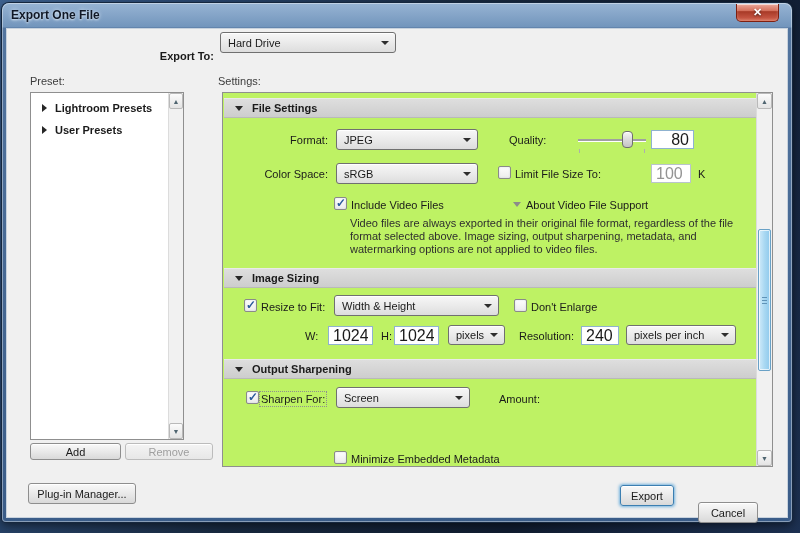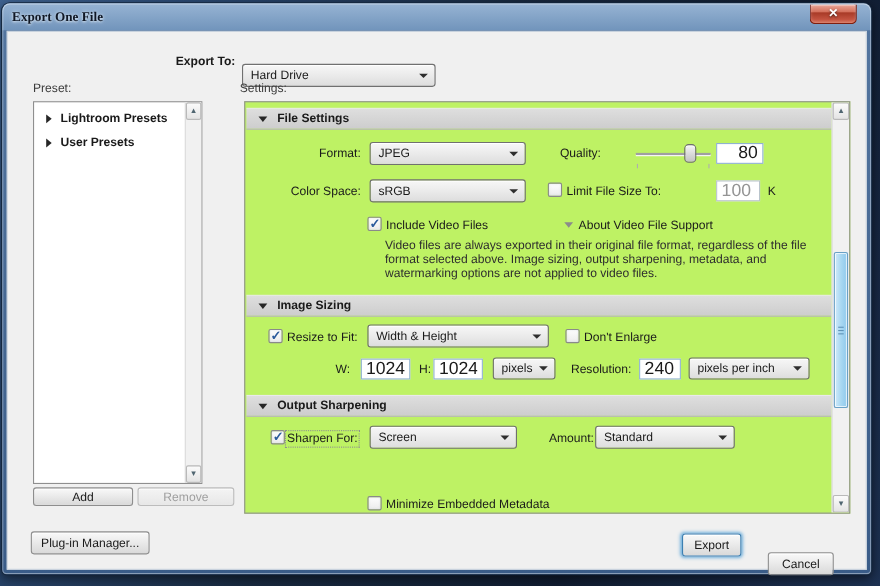--- a/index.html
+++ b/index.html
@@ -16,21 +16,20 @@
   .window {
     position:absolute; left:2px; top:3px; width:790px; height:519px;
     border-radius:7px 7px 4px 4px;
     background:linear-gradient(180deg,#97b4d4 0%,#7295bc 24px,#53759f 25px,#3a5c88 100%);
     box-shadow:0 0 0 1px #15273e, 0 3px 10px rgba(0,0,0,.55), inset 0 0 0 1px rgba(255,255,255,.4);
   }
   .titlebar { position:absolute; left:0; top:0; right:0; height:25px; }
   .title {
     position:absolute; left:9px; top:5px; font-size:12px; font-weight:bold; color:#101826;
     text-shadow:0 0 4px rgba(220,235,250,.9), 0 1px 2px rgba(255,255,255,.6);
-    font-family:Liberation Serif, serif;
   }
   .close-btn {
     position:absolute; right:13px; top:1px; width:43px; height:18px;
     border:1px solid #7e1f10; border-top:none; border-radius:0 0 5px 5px;
     background:linear-gradient(180deg,#eba globe 0,#e?? 0) ;
     background:linear-gradient(180deg,#eca89b 0%,#d4705c 40%,#a83a27 45%,#c35340 80%,#d8765f 100%);
     box-shadow:inset 0 1px 0 rgba(255,255,255,.55), inset 0 0 3px rgba(255,255,255,.25);
     display:flex; align-items:center; justify-content:center; cursor:default;
   }
   .close-x { color:#fff; font-size:11px; font-weight:bold; text-shadow:0 1px 2px rgba(0,0,0,.6); line-height:1; }
@@ -105,21 +104,21 @@
   <div class="titlebar">
     <span class="title">Export One File</span>
     <div class="close-btn">
       <span class="close-x">✕</span>
     </div>
   </div>
 
   <div class="client">
 
     <div class="lbl" style="left:100px; top:22px; width:108px; text-align:right; font-weight:bold;">Export To:</div>
-    <div class="combo" style="left:214px; top:30px; width:176px;">
+    <div class="combo" style="left:214px; top:4px; width:176px;">
       <span>Hard Drive</span>
       <span class="arr"></span>
     </div>
 
     <div class="lbl" style="left:24px; top:47px; color:#3c3c3c;">Preset:</div>
     <div class="lbl" style="left:212px; top:47px; color:#3c3c3c;">Settings:</div>
 
     <div class="abs panel-border" style="left:24px; top:64px; width:154px; height:348px; background:#fff;">
       <div style="padding-top:4px;">
         <div class="treerow">
@@ -216,24 +215,20 @@
         <span>Output Sharpening</span>
       </div>
 
       <div class="cb on" style="left:23px; top:298px;"></div>
       <div class="lbl focus-outline" style="left:38px; top:300px;">Sharpen For:</div>
       <div class="combo" style="left:113px; top:294px; width:134px;">
         <span>Screen</span>
         <span class="arr"></span>
       </div>
       <div class="lbl" style="left:276px; top:300px;">Amount:</div>
-      <div class="combo" style="left:318px; top:294px; width:127px;">
-        <span>Standard</span>
-        <span class="arr"></span>
-      </div>
 
 
       <div class="cb" style="left:111px; top:358px;"></div>
       <div class="lbl" style="left:128px; top:360px;">Minimize Embedded Metadata</div>
 
       <div class="sb-track" style="left:533px; top:0; bottom:0; width:16px;">
         <div class="sb-btn" style="top:0;">▲</div>
         <div class="sb-thumb" style="top:136px; height:142px;">
           <div class="sb-grip"></div>
         </div>

